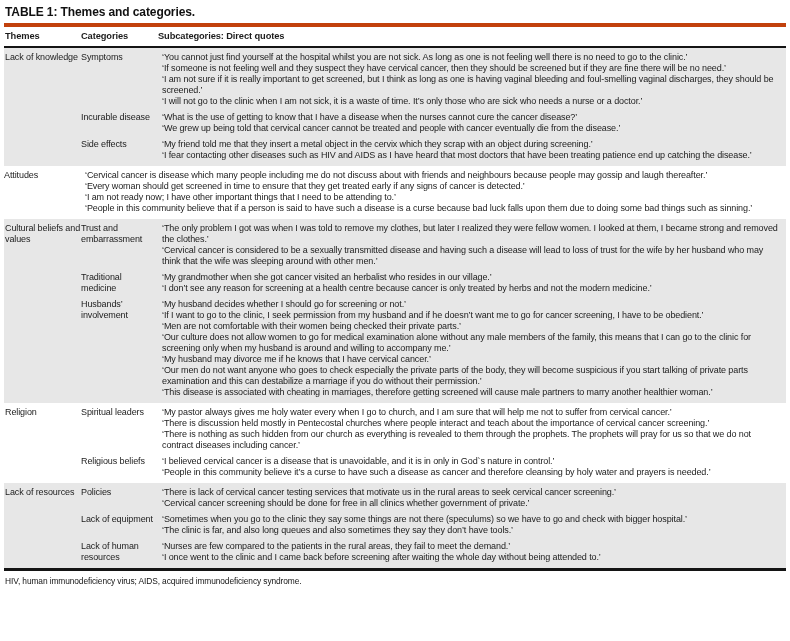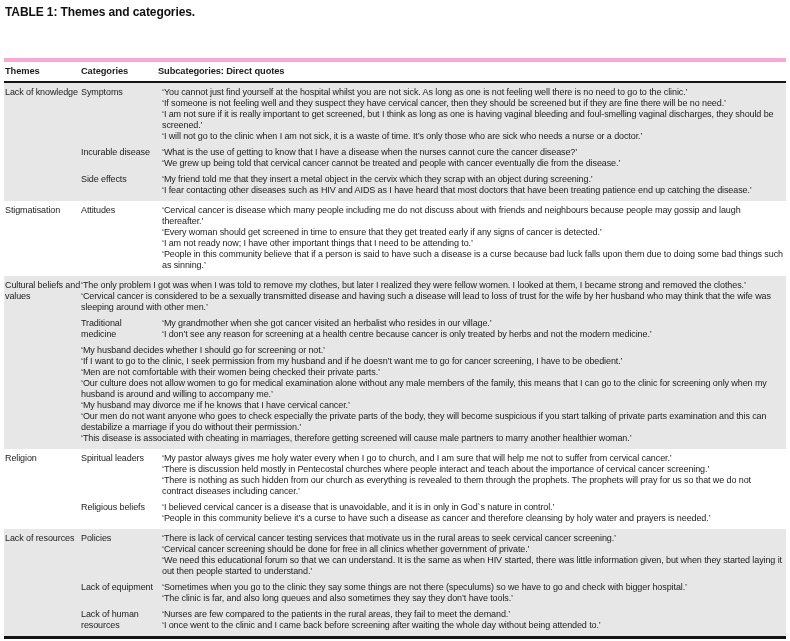--- a/index.html
+++ b/index.html
@@ -4,21 +4,21 @@
 <style>
   html,body { margin:0; padding:0; }
   body {
     width:790px; height:641px; background:#ffffff; overflow:hidden;
     font-family:"Liberation Sans","DejaVu Sans",sans-serif;
     font-size:9px; color:#1c1c1c; letter-spacing:-0.1px;
     -webkit-font-smoothing:antialiased;
   }
   .page { box-sizing:border-box; width:790px; padding:2px 4px 0 4px; }
   .table-title { font-size:12px; font-weight:bold; padding:3px 0 4px 1px; color:#111; }
-  .tbl { border-top:4px solid #f9a8d4; border-bottom:3px solid #141414;margin-top:35px; }
+  .tbl { border-top:4px solid #c2410c; border-bottom:3px solid #141414; }
   .header-row {
     display:flex; font-weight:bold; font-size:9.3px;
     padding:4px 0 4px 0; border-bottom:2px solid #141414; background:#ffffff;
     line-height:11px;
   }
   .col-themes { width:76px; flex-shrink:0; padding-left:1px; }
   .col-categories { width:77px; flex-shrink:0; }
   .col-quotes { flex:1; }
   .group { display:flex; padding:4px 0 5px 0; background:#ffffff; }
   .group.shaded { background:#e7e7e7; }
@@ -64,50 +64,51 @@
             <div class="cat-row">
               <div class="cat-cell">Side effects</div>
               <div class="quotes-cell">
                 <div class="quote">‘My friend told me that they insert a metal object in the cervix which they scrap with an object during screening.’</div>
                 <div class="quote">‘I fear contacting other diseases such as HIV and AIDS as I have heard that most doctors that have been treating patience end up catching the disease.’</div>
               </div>
             </div>
           </div>
         </div>
         <div class="group">
-          <div class="theme-cell">Stigmatisation</div>
           <div class="cats">
             <div class="cat-row">
               <div class="cat-cell">Attitudes</div>
               <div class="quotes-cell">
                 <div class="quote">‘Cervical cancer is disease which many people including me do not discuss about with friends and neighbours because people may gossip and laugh thereafter.’</div>
                 <div class="quote">‘Every woman should get screened in time to ensure that they get treated early if any signs of cancer is detected.’</div>
                 <div class="quote">‘I am not ready now; I have other important things that I need to be attending to.’</div>
                 <div class="quote">‘People in this community believe that if a person is said to have such a disease is a curse because bad luck falls upon them due to doing some bad things such as sinning.’</div>
               </div>
             </div>
           </div>
         </div>
         <div class="group shaded">
           <div class="theme-cell">Cultural beliefs and values</div>
           <div class="cats">
             <div class="cat-row">
+              <div class="cat-cell">Trust and embarrassment</div>
               <div class="quotes-cell">
                 <div class="quote">‘The only problem I got was when I was told to remove my clothes, but later I realized they were fellow women. I looked at them, I became strong and removed the clothes.’</div>
                 <div class="quote">‘Cervical cancer is considered to be a sexually transmitted disease and having such a disease will lead to loss of trust for the wife by her husband who may think that the wife was sleeping around with other men.’</div>
               </div>
             </div>
             <div class="cat-row">
               <div class="cat-cell">Traditional medicine</div>
               <div class="quotes-cell">
                 <div class="quote">‘My grandmother when she got cancer visited an herbalist who resides in our village.’</div>
                 <div class="quote">‘I don’t see any reason for screening at a health centre because cancer is only treated by herbs and not the modern medicine.’</div>
               </div>
             </div>
             <div class="cat-row">
+              <div class="cat-cell">Husbands’ involvement</div>
               <div class="quotes-cell">
                 <div class="quote">‘My husband decides whether I should go for screening or not.’</div>
                 <div class="quote">‘If I want to go to the clinic, I seek permission from my husband and if he doesn’t want me to go for cancer screening, I have to be obedient.’</div>
                 <div class="quote">‘Men are not comfortable with their women being checked their private parts.’</div>
                 <div class="quote">‘Our culture does not allow women to go for medical examination alone without any male members of the family, this means that I can go to the clinic for screening only when my husband is around and willing to accompany me.’</div>
                 <div class="quote">‘My husband may divorce me if he knows that I have cervical cancer.’</div>
                 <div class="quote">‘Our men do not want anyone who goes to check especially the private parts of the body, they will become suspicious if you start talking of private parts examination and this can destabilize a marriage if you do without their permission.’</div>
                 <div class="quote">‘This disease is associated with cheating in marriages, therefore getting screened will cause male partners to marry another healthier woman.’</div>
               </div>
             </div>
@@ -134,21 +135,20 @@
           </div>
         </div>
         <div class="group shaded">
           <div class="theme-cell">Lack of resources</div>
           <div class="cats">
             <div class="cat-row">
               <div class="cat-cell">Policies</div>
               <div class="quotes-cell">
                 <div class="quote">‘There is lack of cervical cancer testing services that motivate us in the rural areas to seek cervical cancer screening.’</div>
                 <div class="quote">‘Cervical cancer screening should be done for free in all clinics whether government of private.’</div>
-                <div class="quote">‘We need this educational forum so that we can understand. It is the same as when HIV started, there was little information given, but when they started laying it out then people started to understand.’</div>
               </div>
             </div>
             <div class="cat-row">
               <div class="cat-cell">Lack of equipment</div>
               <div class="quotes-cell">
                 <div class="quote">‘Sometimes when you go to the clinic they say some things are not there (speculums) so we have to go and check with bigger hospital.’</div>
                 <div class="quote">‘The clinic is far, and also long queues and also sometimes they say they don’t have tools.’</div>
               </div>
             </div>
             <div class="cat-row">

